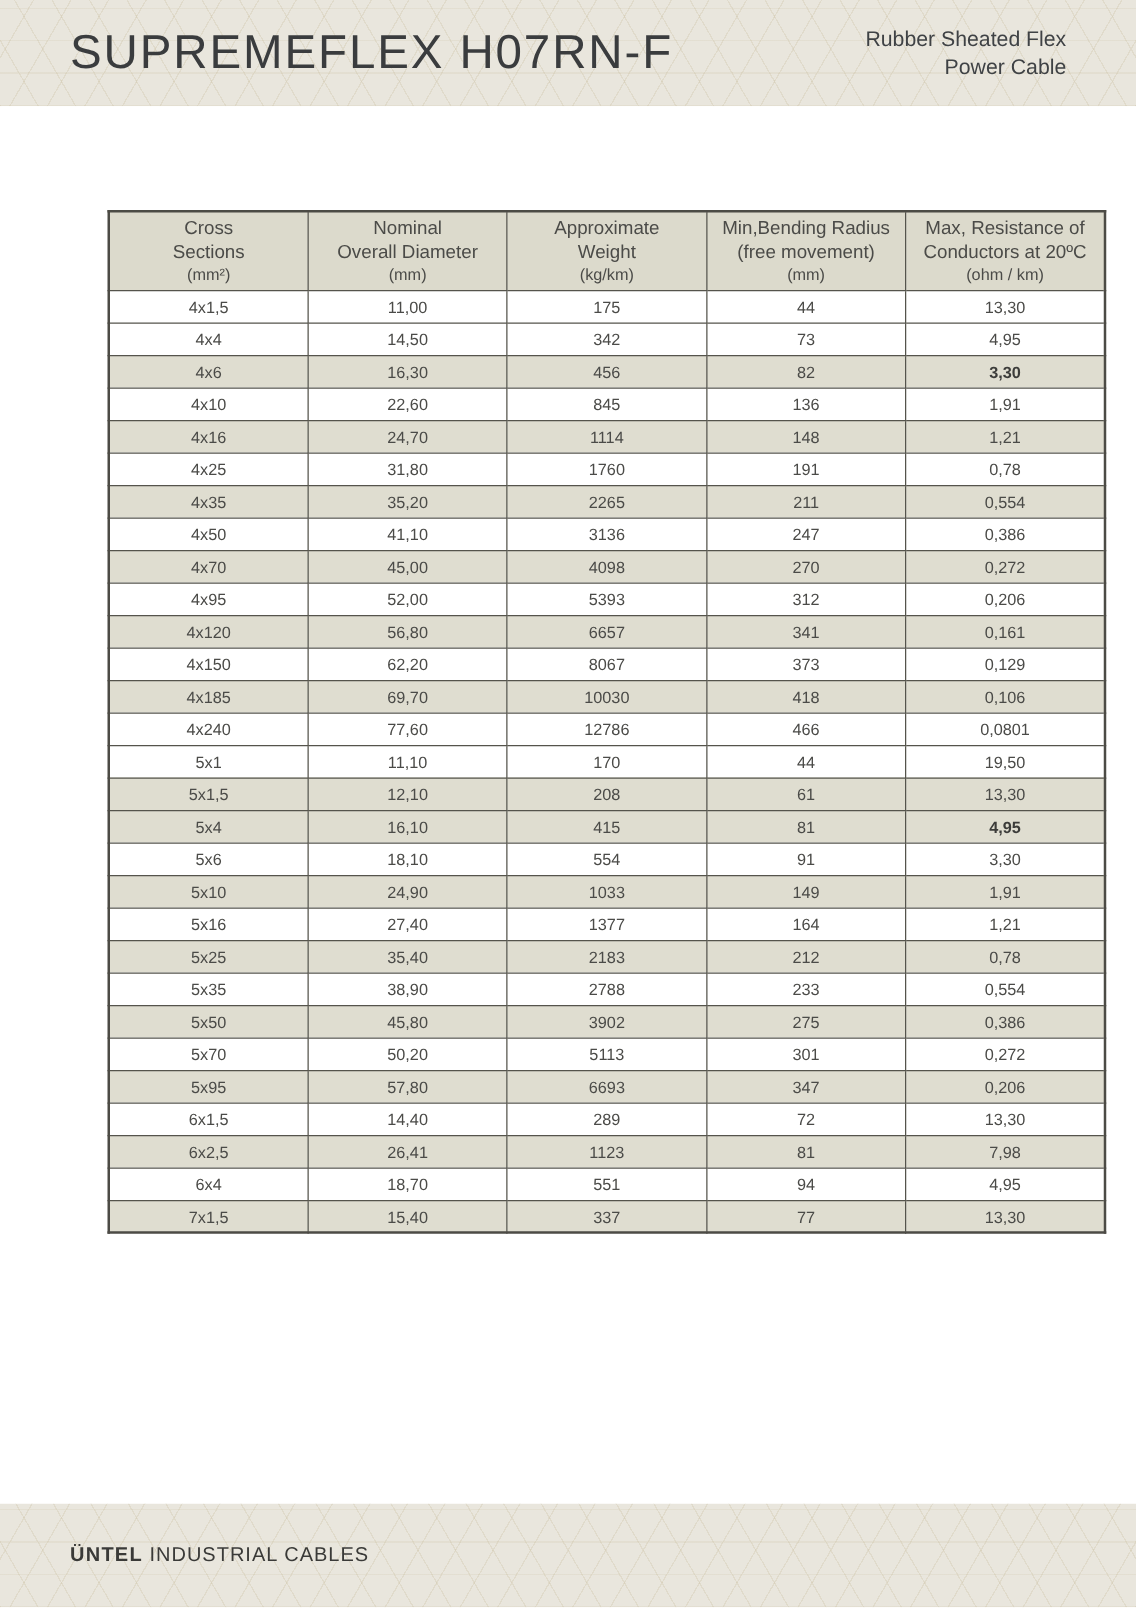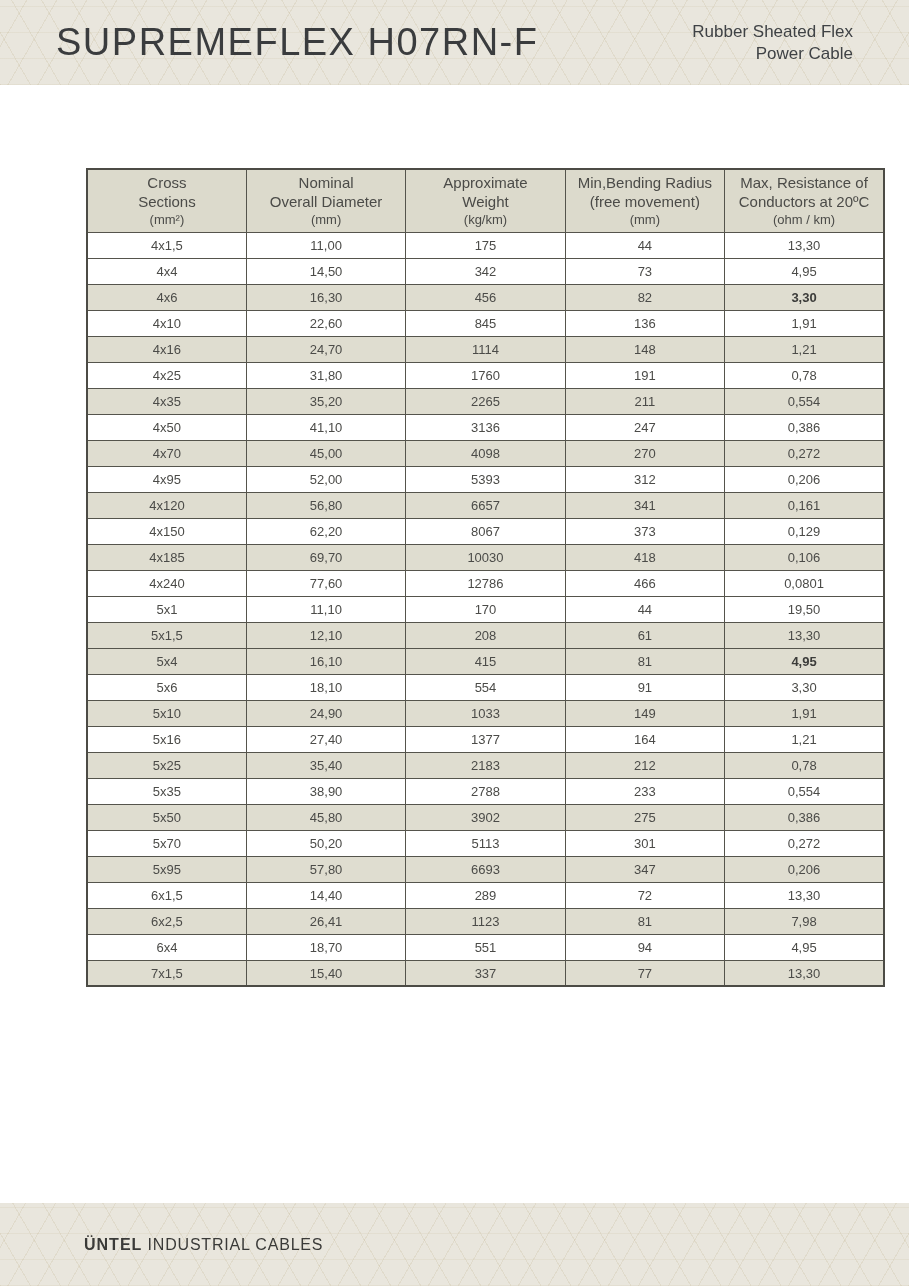--- a/index.html
+++ b/index.html
@@ -91,21 +91,21 @@
   }
   table.spec td.bold {
     font-weight: 700;
     color: #3c3c3a;
   }
   .bottom-band {
     bottom: 0;
     height: 83px;
     display: flex;
     align-items: center;
-    padding: 0 84px;
+    padding: 0 56px;
   }
   .footer-logo {
     font-size: 16px;
     letter-spacing: 0.8px;
     color: #3a3a38;
     white-space: nowrap;
   }
   .footer-logo .brand { font-weight: 700; letter-spacing: 1px; }
   .footer-logo .suffix { font-weight: 400; }
 </style>

